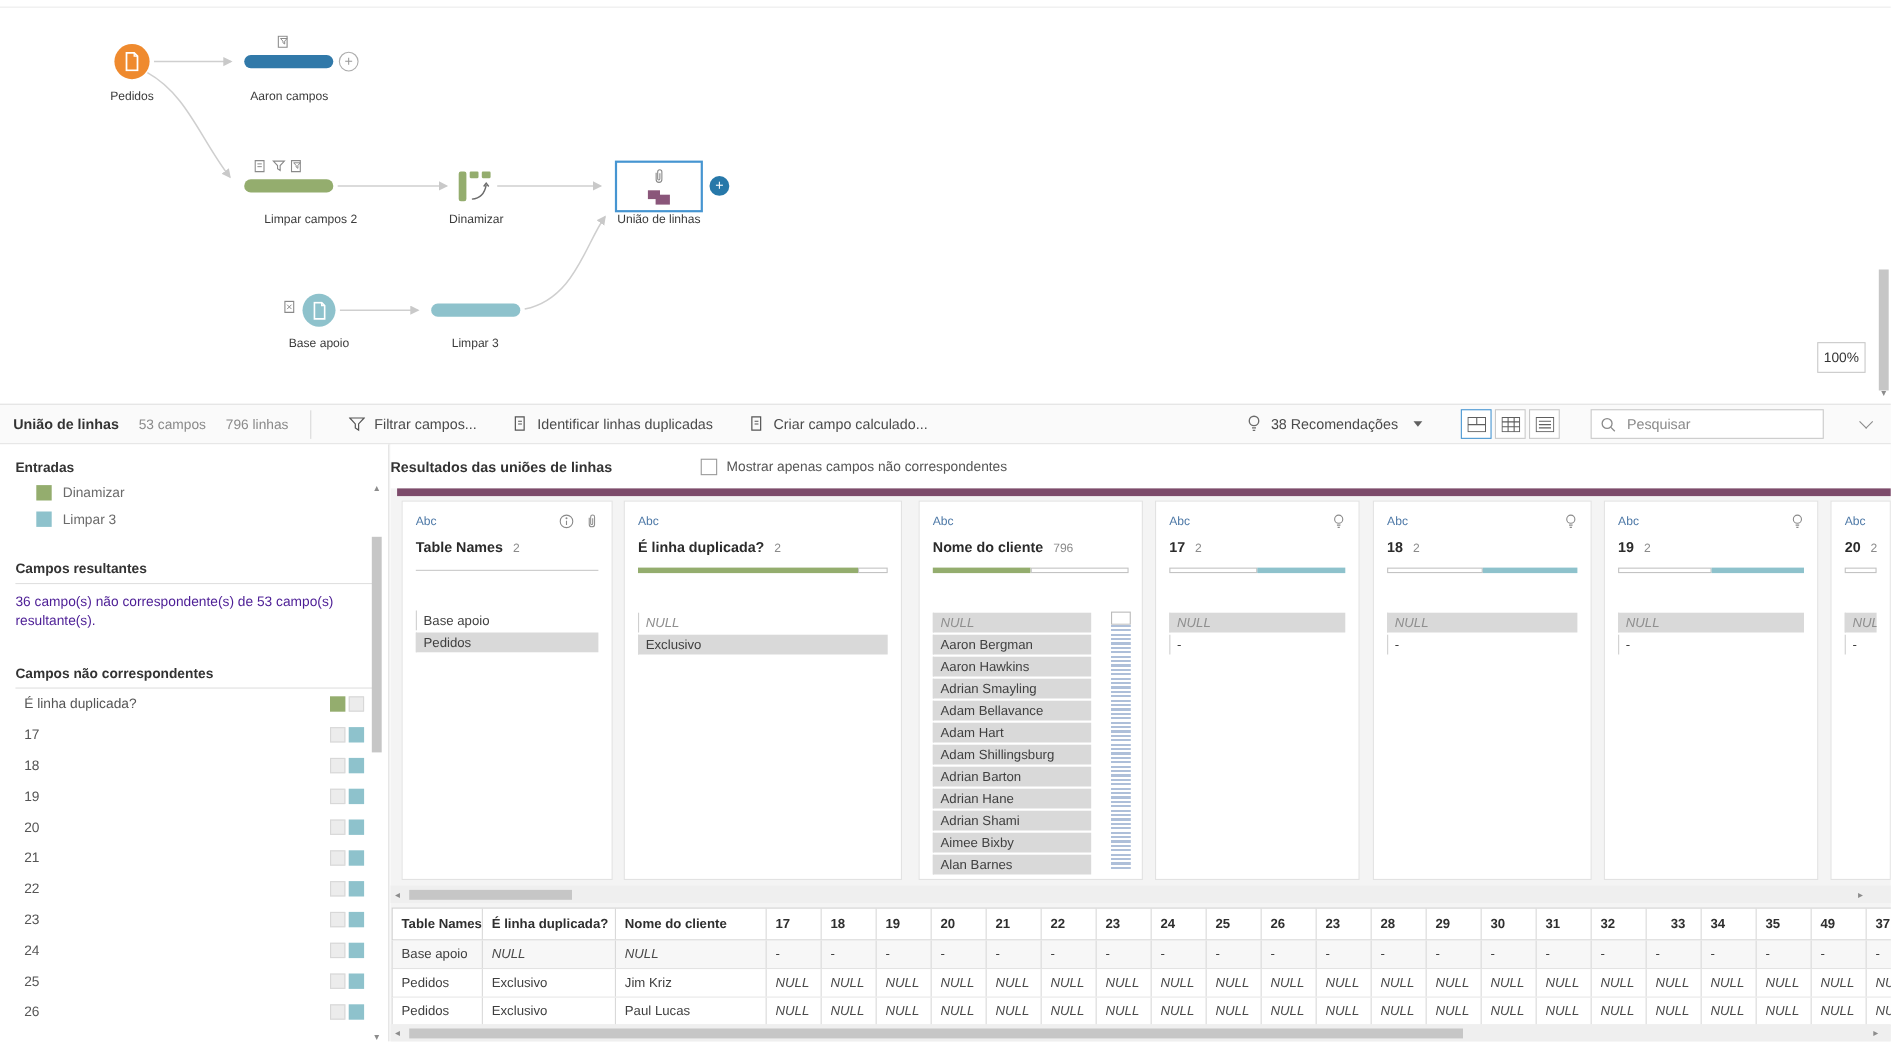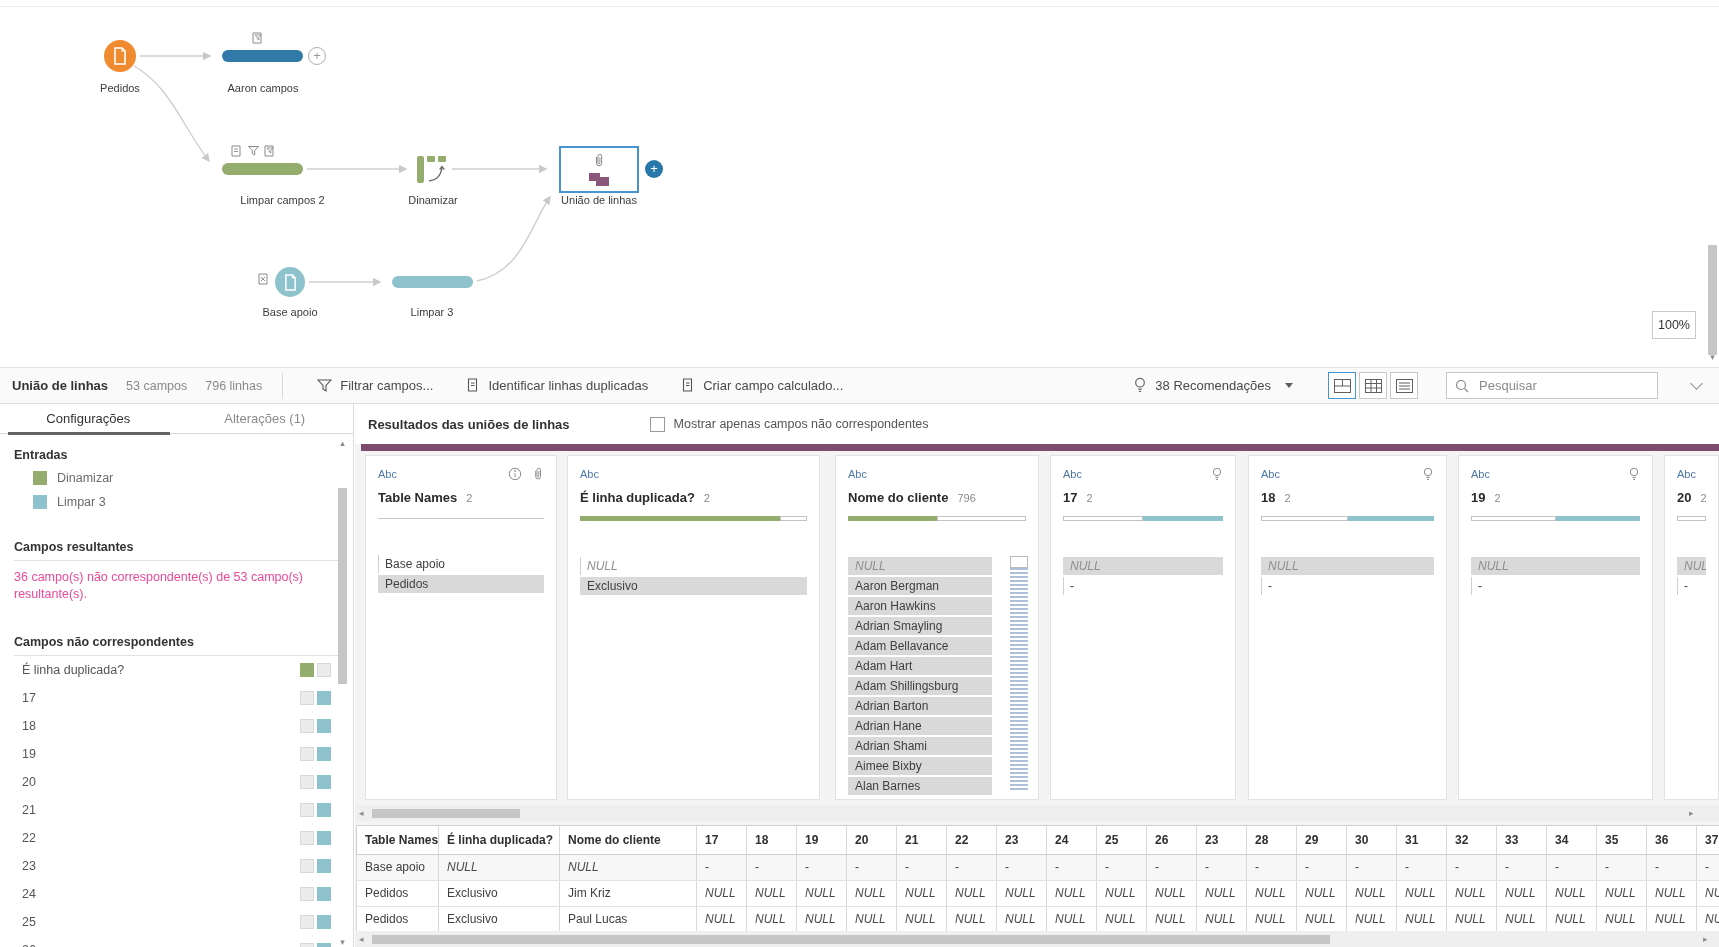--- a/index.html
+++ b/index.html
@@ -47,32 +47,32 @@
   
   #left-panel{position:absolute;left:0;top:404px;width:354px;height:543px;background:#fff;border-right:1px solid #dcdcdc;overflow:hidden;}
   .lp-tabs{position:relative;display:flex;height:30px;}
   .lp-tab{flex:1;text-align:center;line-height:30px;font-size:13px;color:#8a8a8a;}
   .lp-tab.active{color:#333;}
   .tab-track{position:absolute;left:0;right:0;bottom:0;height:1px;background:#d9d9d9;}
   .tab-active-bar{position:absolute;left:8px;width:162px;bottom:-1px;height:3px;background:#636363;}
   .lp-h{font-size:12.5px;font-weight:bold;color:#333;margin:14px 14px 0;}
   .lp-input-row{display:flex;align-items:center;gap:10px;margin:8px 0 0 30px;font-size:12.5px;color:#6b6b6b;height:16px;}
   .lp-hr{height:1px;background:#e0e0e0;margin:6px 14px 0;}
-  .lp-para{font-size:12.5px;color:#ec4899;margin:8px 14px 16px;line-height:1.35;width:310px;}
+  .lp-para{font-size:12.5px;color:#4c1d95;margin:8px 14px 16px;line-height:1.35;width:310px;}
   .lp-row{display:flex;align-items:center;justify-content:space-between;height:28px;padding:0 22px;}
   .lp-row-label{font-size:12.5px;color:#555;}
   .swatch-pair{display:flex;}
   .sw{width:14px;height:14px;margin-left:3px;display:inline-block;}
   .sw-empty{background:#ececec;border:1px solid #d8d8d8;}
   #lp-scroll{position:absolute;left:336px;top:34px;bottom:0;width:13px;}
   #lp-scroll .thumb{position:absolute;left:2px;top:50px;width:9px;height:196px;background:#c6c6c6;}
 
   #main-bg{position:absolute;left:355px;top:404px;width:1364px;height:543px;background:#f4f4f4;}
   #results-strip{position:absolute;left:355px;top:404px;width:1364px;height:40px;background:#fff;display:flex;align-items:center;}
-  .res-heading{font-size:13px;font-weight:bold;color:#333;margin-left:13px;}
+  .res-heading{font-size:13px;font-weight:bold;color:#333;}
   .checkbox{width:15px;height:15px;border:1px solid #9a9a9a;background:#fff;margin-left:80px;}
   .cb-label{font-size:12.5px;color:#555;margin-left:9px;}
   #accent-bar{position:absolute;left:361px;top:444px;width:1358px;height:7px;}
 
   
   .card{position:absolute;top:455px;height:345px;background:#fff;border:1px solid #e2e2e2;padding:10px 12px;overflow:hidden;}
   .card-type-row{display:flex;justify-content:space-between;align-items:center;height:16px;}
   .card-type{font-size:11px;color:#4e79a7;}
   .card-icons{display:flex;gap:10px;align-items:center;}
   .card-title{margin-top:8px;height:20px;display:flex;align-items:baseline;}
@@ -274,26 +274,20 @@
           <path d="M9.5,9.5 L13,13" stroke="#8a8a8a" stroke-width="1.2"></path>
         </svg>
         <input type="text" placeholder="Pesquisar" style="">
       </span>
 
       <span class="chev-down"></span>
     </span>
   </div>
 
   <div id="left-panel">
-    <div class="lp-tabs">
-      <span class="lp-tab active">Configurações</span>
-      <span class="lp-tab">Alterações (1)</span>
-      <span class="tab-track"></span>
-      <span class="tab-active-bar"></span>
-    </div>
 
     <div class="lp-h">Entradas</div>
     <div class="lp-input-row">
       <span class="sw" style="background: rgb(148, 173, 110);"></span>
       <span>Dinamizar</span>
     </div>
     <div class="lp-input-row">
       <span class="sw" style="background: rgb(142, 194, 204);"></span>
       <span>Limpar 3</span>
     </div>
@@ -583,24 +577,24 @@
         <div class="gcell ghead" style="width: 50px;">23</div>
         <div class="gcell ghead" style="width: 50px;">24</div>
         <div class="gcell ghead" style="width: 50px;">25</div>
         <div class="gcell ghead" style="width: 50px;">26</div>
         <div class="gcell ghead" style="width: 50px;">23</div>
         <div class="gcell ghead" style="width: 50px;">28</div>
         <div class="gcell ghead" style="width: 50px;">29</div>
         <div class="gcell ghead" style="width: 50px;">30</div>
         <div class="gcell ghead" style="width: 50px;">31</div>
         <div class="gcell ghead" style="width: 50px;">32</div>
-        <div class="gcell ghead" style="width: 50px;">33</div>
+        <div class="gcell ghead" style="width: 50px; text-align: center;">33</div>
         <div class="gcell ghead" style="width: 50px;">34</div>
         <div class="gcell ghead" style="width: 50px;">35</div>
-        <div class="gcell ghead" style="width: 50px;">36</div>
+        <div class="gcell ghead" style="width: 50px;">49</div>
         <div class="gcell ghead" style="width: 50px;">37</div>
       </div>
     <div id="grid-body">
         <div class="grow shade">
           <div class="gcell" style="width: 82px;">Base apoio</div>
           <div class="gcell gnull" style="width: 121px;">NULL</div>
           <div class="gcell gnull" style="width: 137px;">NULL</div>
           <div class="gcell" style="width: 50px;">-</div>
           <div class="gcell" style="width: 50px;">-</div>
           <div class="gcell" style="width: 50px;">-</div>

